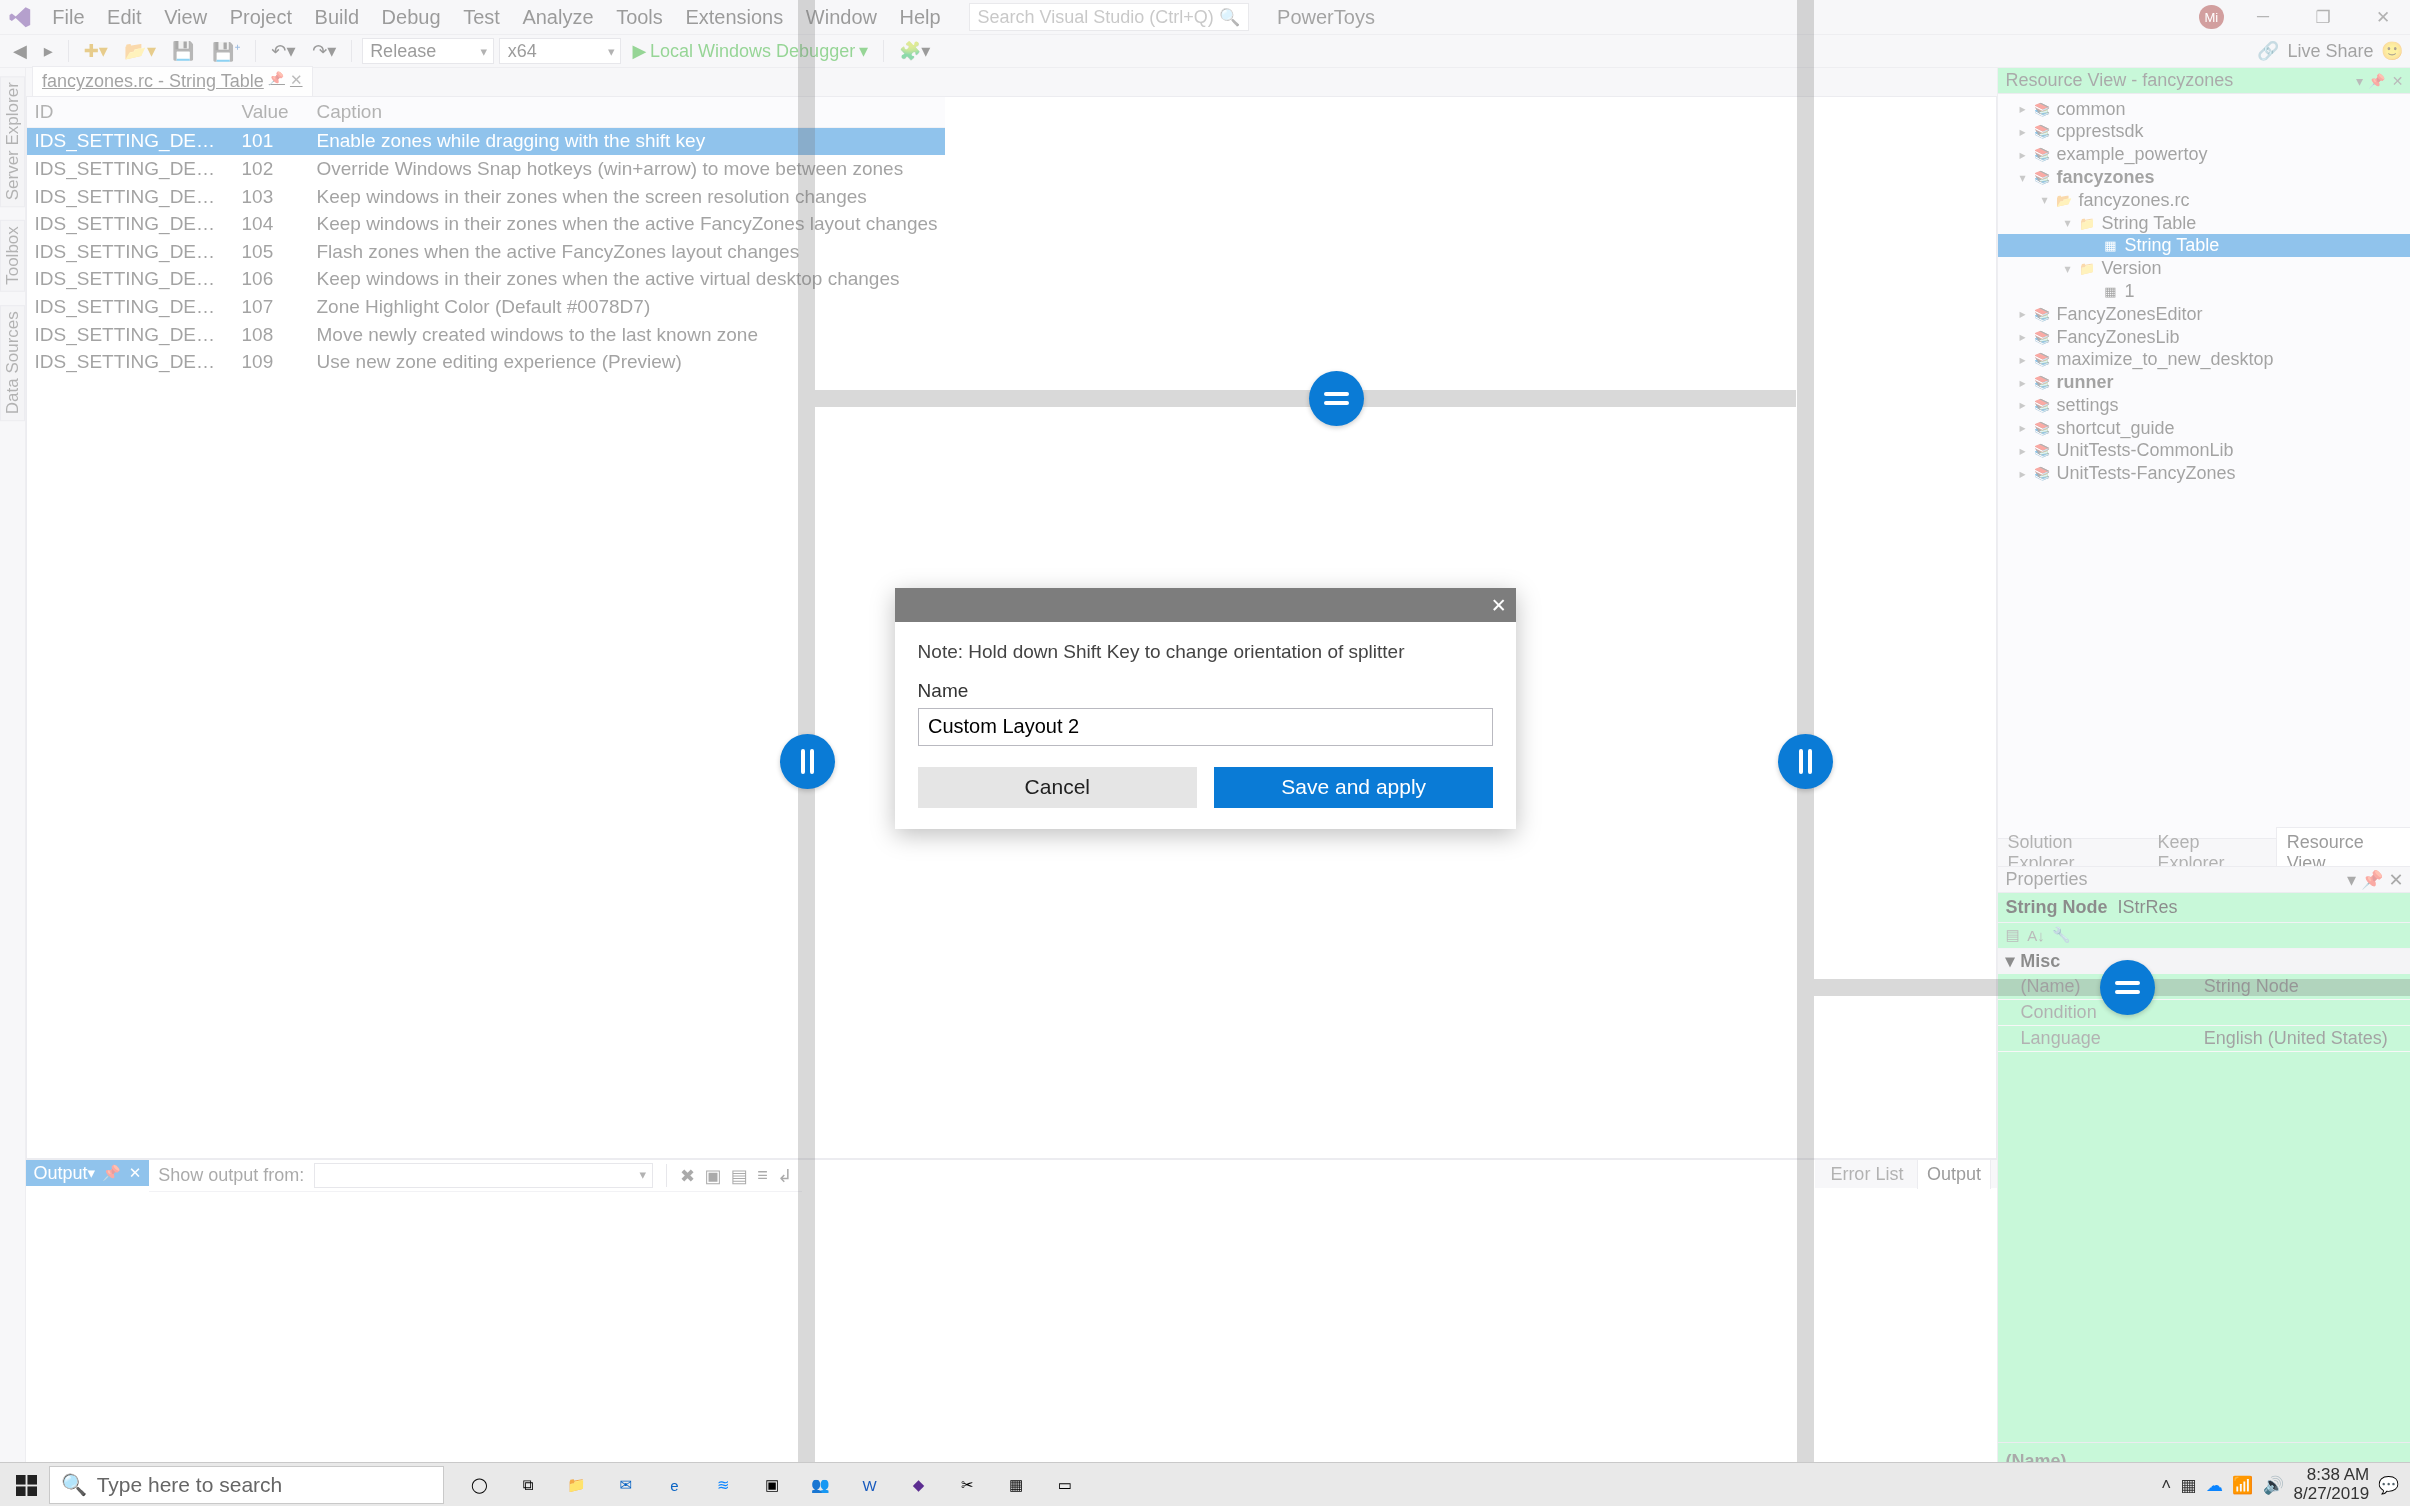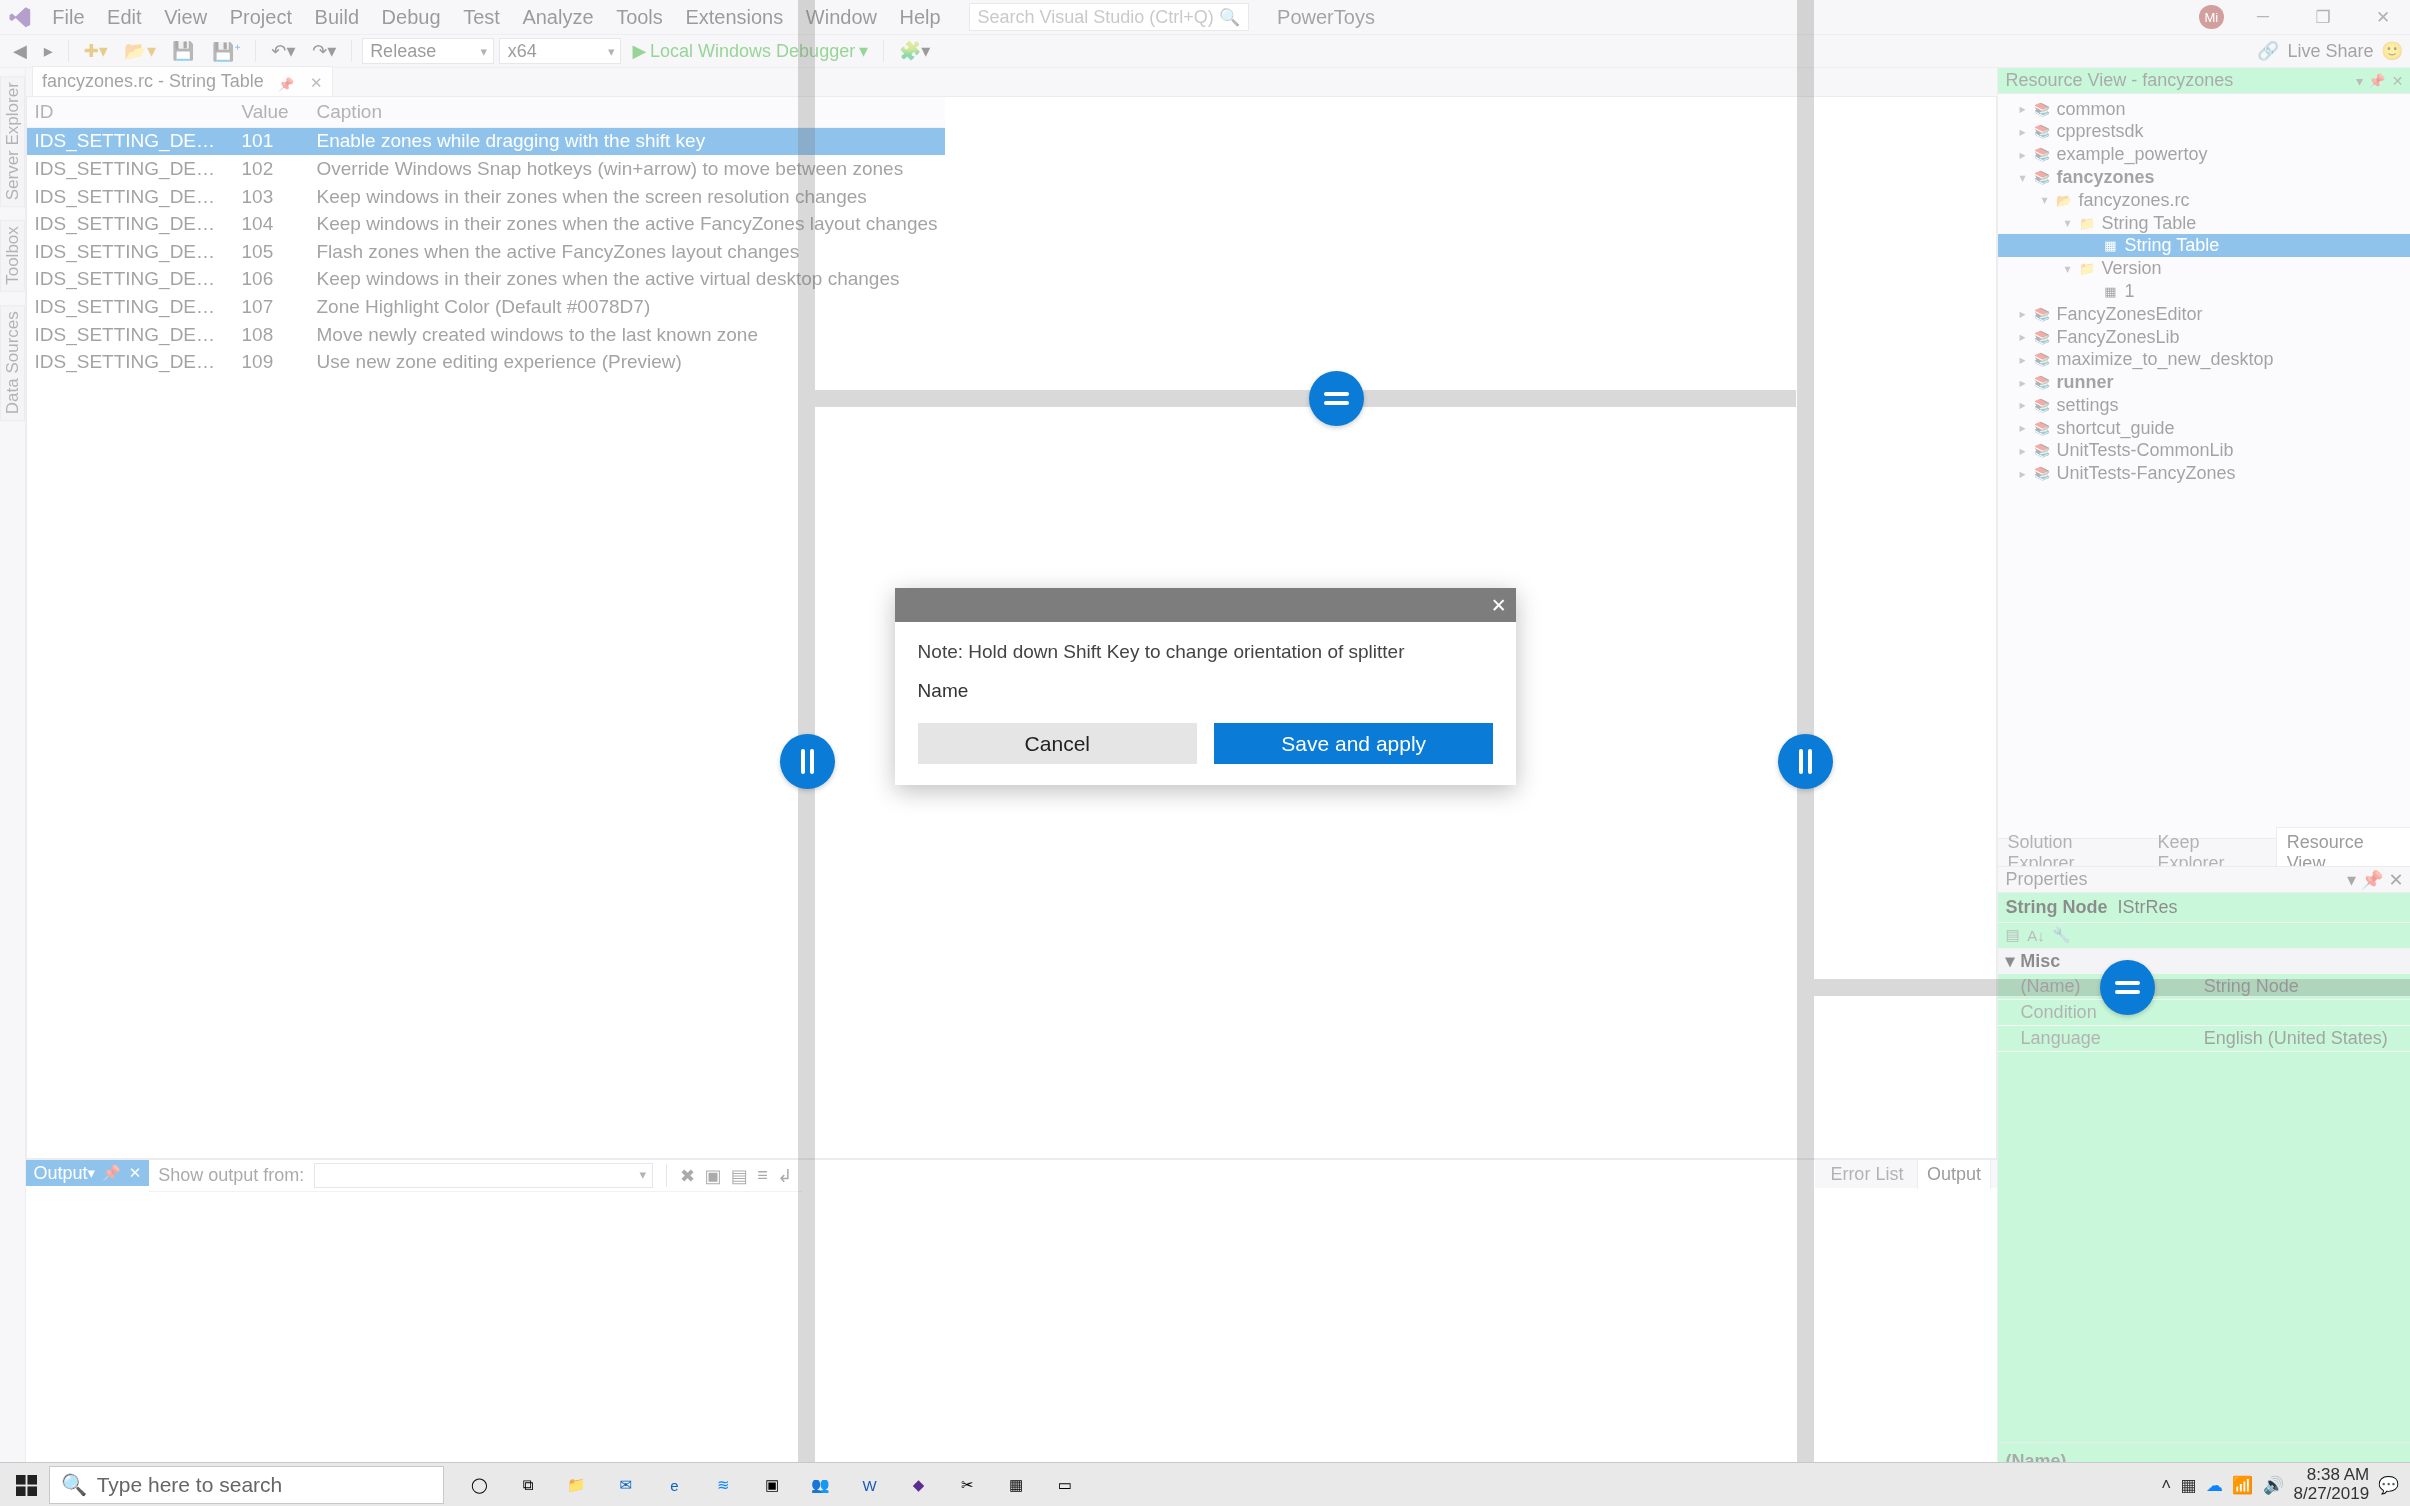--- a/index.html
+++ b/index.html
@@ -30,21 +30,21 @@
 .tb-select::after { content:"▾"; position:absolute; right:5.6px; color:#555; font-size:13px; }
 .play { color:#18a218; }
 .live-share { margin-left:auto; display:flex; align-items:center; gap:7.5px; color:#333; }
 
 .body-row { flex:1; display:flex; min-height:0; }
 .left-rail { width: 26px; background:#eeeef2; border-right:0.9px solid #d9d9e0; writing-mode: vertical-rl; text-orientation: mixed; font-size:17px; color:#555; padding-top:7.5px; display:flex; gap:13px; }
 .left-rail span { transform: rotate(180deg); padding: 5.6px 1.9px; background:#e6e6ec; border:0.9px solid #d5d5dd; }
 
 .center-col { flex:1; display:flex; flex-direction:column; min-width:0; }
 .doc-tab-row { height:28px; display:flex; align-items:flex-end; padding-left:5.6px; background:#eeeef2; }
-.doc-tab { background:#fcfcfc; border:0.9px solid #d5d5dd; border-bottom:none; padding:3.8px 9.4px; font-size:18px; color:#333; display:flex; align-items:flex-end; gap:15px; }
+.doc-tab { background:#fcfcfc; border:0.9px solid #d5d5dd; border-bottom:none; padding:3.8px 9.4px; font-size:18px; color:#333; display:flex; align-items:flex-start; gap:5px;text-decoration:underline; }
 .doc-tab .pin { color:#6a6a6a; font-size:13px; }
 .doc-tab .x { color:#6a6a6a; font-size:15px; }
 
 .editor { flex:1; background:#fff; border:0.9px solid #d5d5dd; display:flex; flex-direction:row; min-height:0; }
 .string-table { width:100%; border-collapse:collapse; font-size:19px; color:#333; }
 .string-table th { text-align:left; font-weight:400; color:#555; padding:3.8px 7.5px; border-bottom:0.9px solid #e3e3e9; background:#f7f7fa; position:sticky; top:0; }
 .string-table td { padding:2.8px 7.5px; white-space:nowrap; overflow:hidden; text-overflow:ellipsis; }
 .string-table tr.sel td { background:#0a7bd6; color:#fff; }
 .col-id { width: 207px; max-width:207px; }
 .col-val { width: 75px; }
@@ -487,20 +487,21 @@
       </div>
     </div>
 
   <div class="dialog">
     <div class="dialog-hdr">
       <span class="x">✕</span>
     </div>
     <div class="dialog-body">
       <div class="note">Note: Hold down Shift Key to change orientation of splitter</div>
       <label>Name</label>
+      <input type="text" value="Custom Layout 2" style="">
       <div class="dialog-actions">
         <button class="btn-cancel">Cancel</button>
         <button class="btn-primary">Save and apply</button>
       </div>
     </div>
   </div>
 </div>
 
 <div class="taskbar">
   <div class="start">

